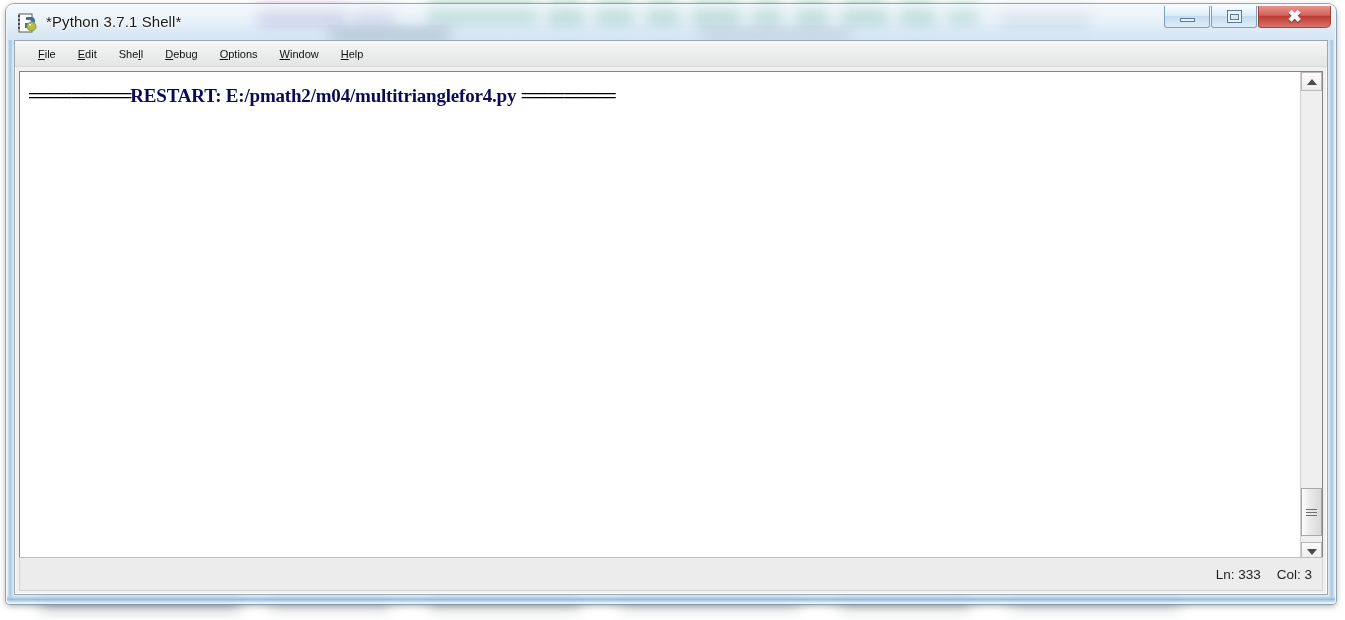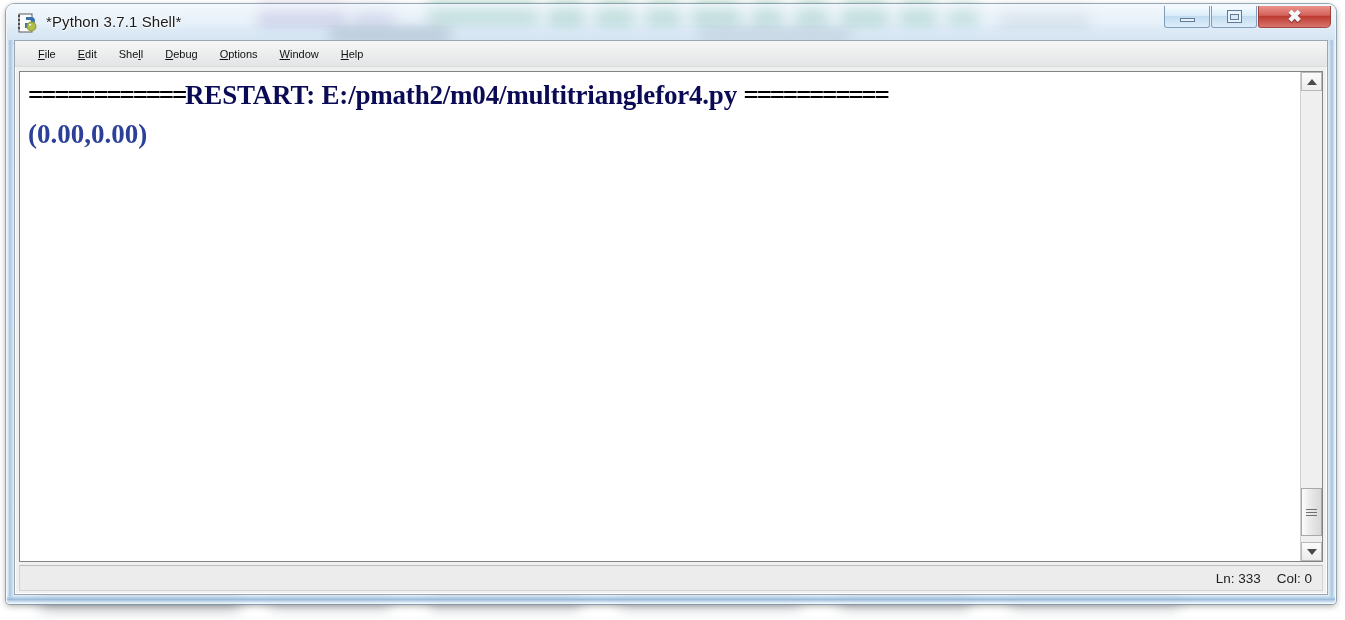--- a/index.html
+++ b/index.html
@@ -237,21 +237,21 @@
   .textpane {
     flex: 1 1 auto;
     position: relative;
     overflow: hidden;
     padding: 4px 0 0 8px;
     box-sizing: border-box;
   }
   .outline {
     font-family: "Liberation Serif", serif;
     font-weight: bold;
-    font-size: 27px;
+    font-size: 19px;
     line-height: 39px;
     white-space: pre;
     letter-spacing: -0.2px;
   }
   .line-restart { color: #000000; }
   .line-restart .eqs { letter-spacing: -2.3px; }
   .line-restart .path { color: #0b0b55; }
   .line-out {
     color: #2c3f99;
     font-family: "Liberation Serif", serif;
@@ -309,21 +309,21 @@
     display: block;
     height: 1px;
     background: #6f6f6f;
     margin: 2px 0;
   }
 
   
   .statusbar {
     position: absolute;
     left: 4px; right: 4px; bottom: 3px;
-    height: 26px;
+    height: 34px;
     background: #ececec;
     border: 1px solid #d3d3d3;
     border-top: 1px solid #bdbdbd;
     box-sizing: border-box;
     display: flex;
     align-items: center;
     justify-content: flex-end;
     padding-right: 10px;
   }
   .status-item {
@@ -412,21 +412,20 @@
       <div class="menu-item"><span class="mn">O</span>ptions</div>
       <div class="menu-item"><span class="mn">W</span>indow</div>
       <div class="menu-item"><span class="mn">H</span>elp</div>
     </div>
 
     <div class="textpane-wrap">
       <div class="textpane">
 
         <div class="outline line-restart"><span class="eqs">============</span><span class="path">RESTART: E:/pmath2/m04/multitrianglefor4.py</span><span>&nbsp;</span><span class="eqs">===========</span></div>
 
-        <div class="line-out">(0.00,0.00)</div>
       </div>
 
       <div class="vscroll">
         <div class="sb-btn sb-up">
           <span class="arrow-up"></span>
         </div>
         <div class="sb-track">
           <div class="sb-thumb">
             <span class="grip">
                 <i></i>
@@ -436,17 +435,17 @@
           </div>
         </div>
         <div class="sb-btn sb-down">
           <span class="arrow-down"></span>
         </div>
       </div>
     </div>
 
     <div class="statusbar">
       <div class="status-item">Ln: 333</div>
-      <div class="status-item">Col: 0</div>
+      <div class="status-item">Col: 3</div>
     </div>
 
   </div>
 </div>
 
 </body></html>

